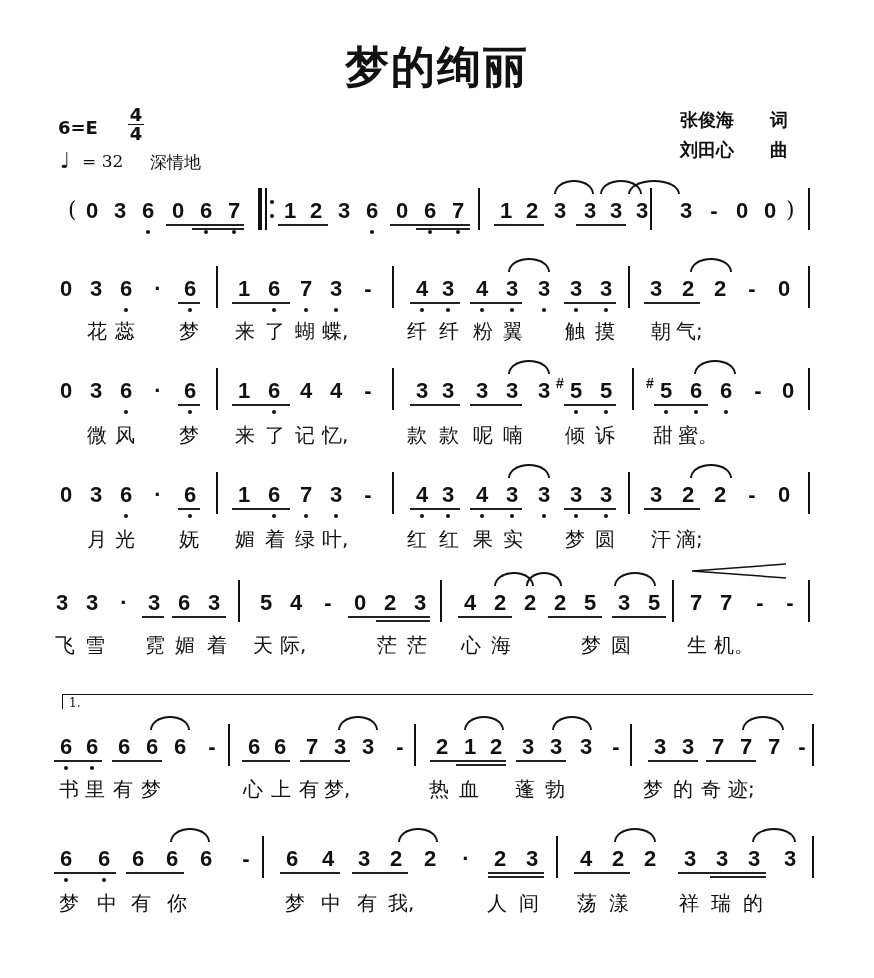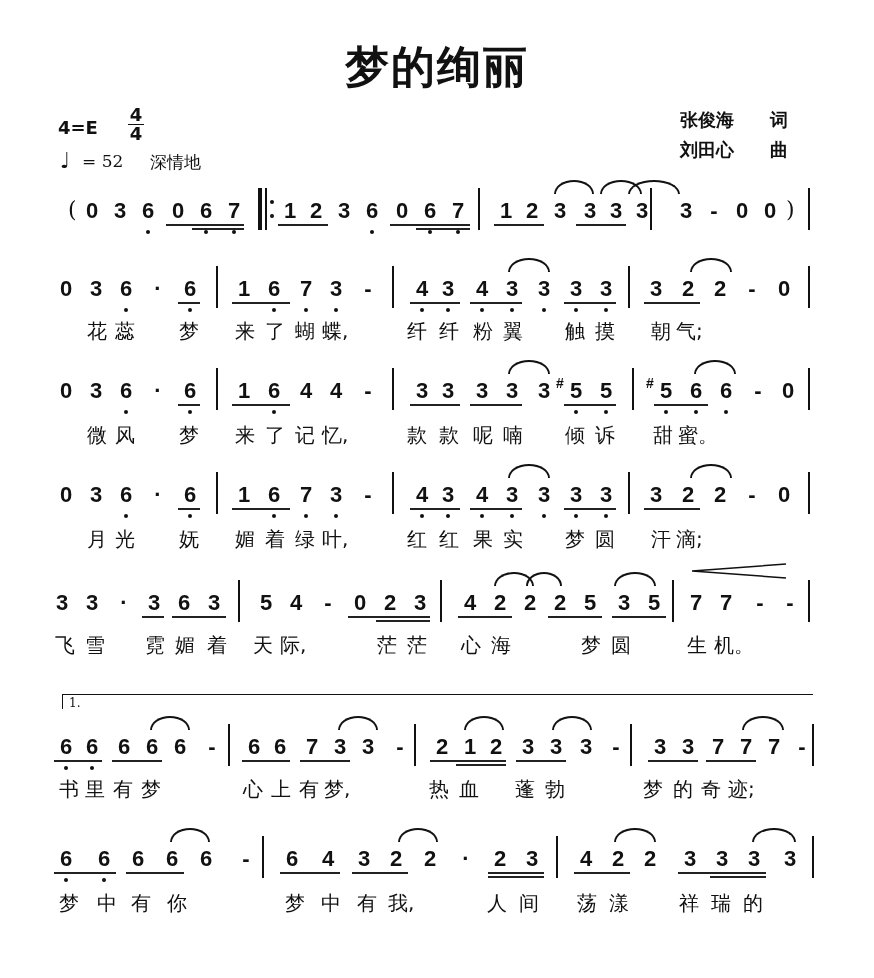--- a/index.html
+++ b/index.html
@@ -19,27 +19,27 @@
   .tie{position:absolute;border:2px solid #111;border-bottom:none;border-radius:50% 50% 0 0 / 100% 100% 0 0;height:12px;}
   .volta{position:absolute;border-top:1.5px solid #111;border-left:1.5px solid #111;height:14px;}
   .volta span{position:absolute;left:6px;top:1px;font-size:12px;font-family:"DejaVu Serif",serif;}
   .paren{position:absolute;font-size:22px;font-family:"DejaVu Serif",serif;}
 </style>
 </head>
 <body>
 
 <div class="abs title">梦的绚丽</div>
 
-<div class="abs meta" style="left:58px;top:117px;">4=E</div>
+<div class="abs meta" style="left:58px;top:117px;">6=E</div>
 <div class="abs" style="left:128px;top:106px;width:16px;text-align:center;">
   <div class="meta" style="line-height:18px;border-bottom:1.5px solid #111;">4</div>
   <div class="meta" style="line-height:18px;">4</div>
 </div>
 <div class="abs meta-light" style="left:60px;top:148px;font-size:22px;">♩</div>
-<div class="abs meta-light" style="left:82px;top:151px;">= 52</div>
+<div class="abs meta-light" style="left:82px;top:151px;">= 32</div>
 <div class="abs meta-light" style="left:150px;top:151px;">深情地</div>
 
 <div class="abs credit" style="left:680px;top:108px;">张俊海</div>
 <div class="abs credit" style="left:770px;top:108px;">词</div>
 <div class="abs credit" style="left:680px;top:138px;">刘田心</div>
 <div class="abs credit" style="left:770px;top:138px;">曲</div>
 
 <div id="score">
     <div class="system" style="top: 0px;">
       <div class="paren" style="left: 68px; top: 197px;">(</div>

